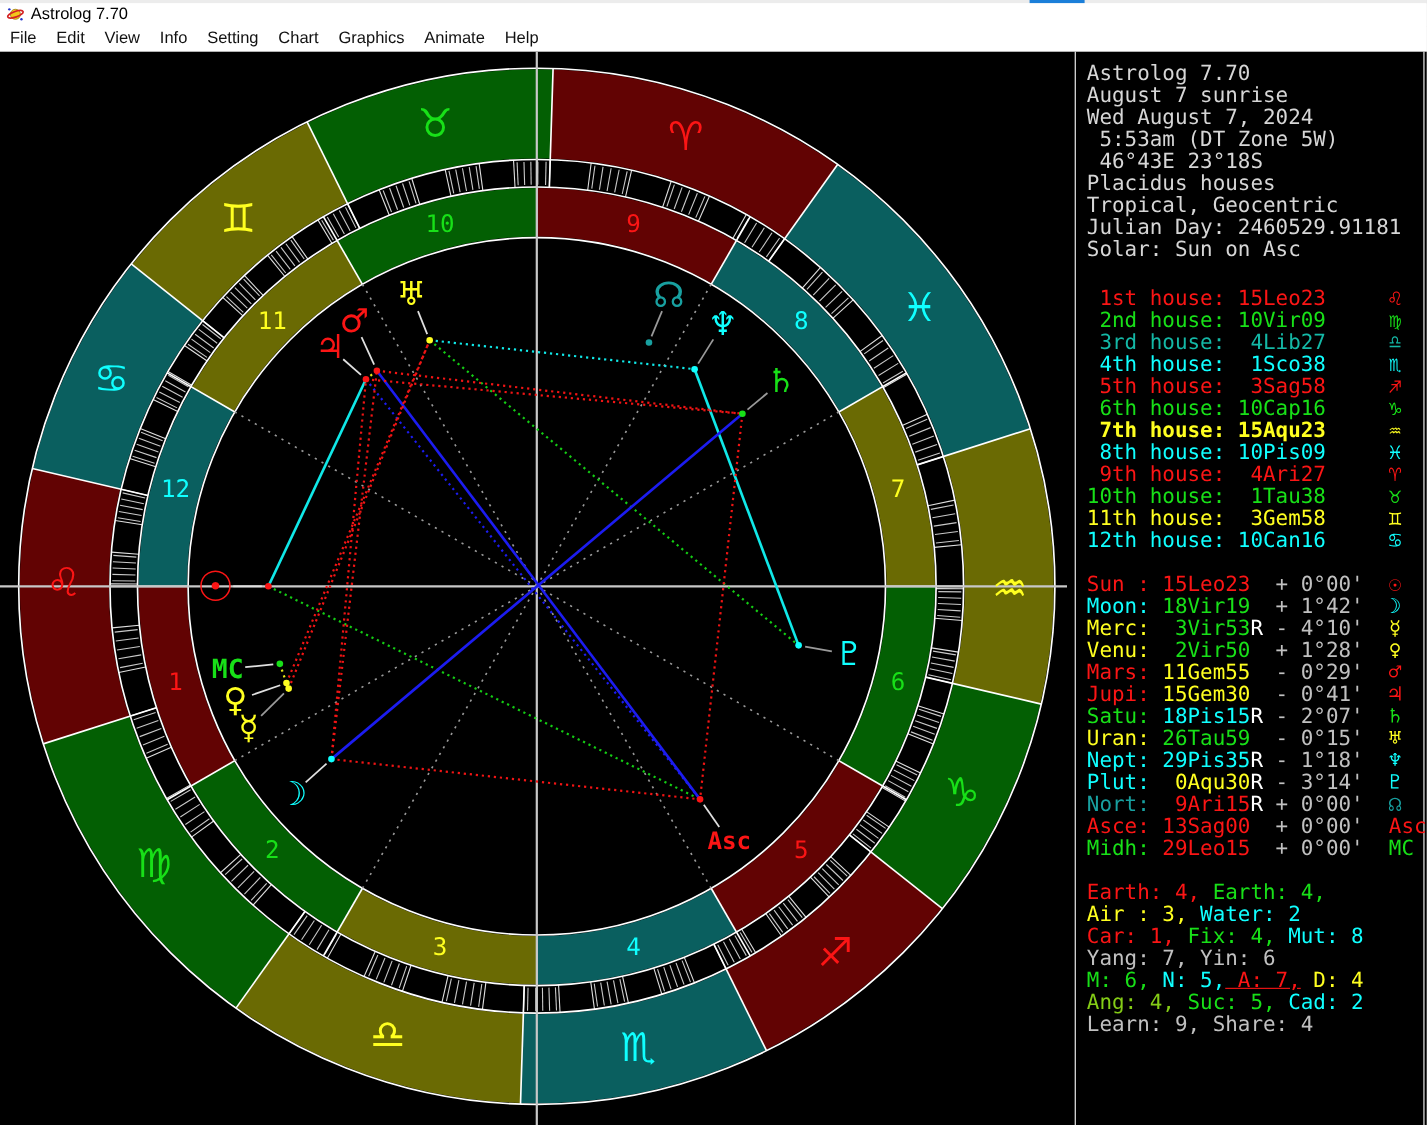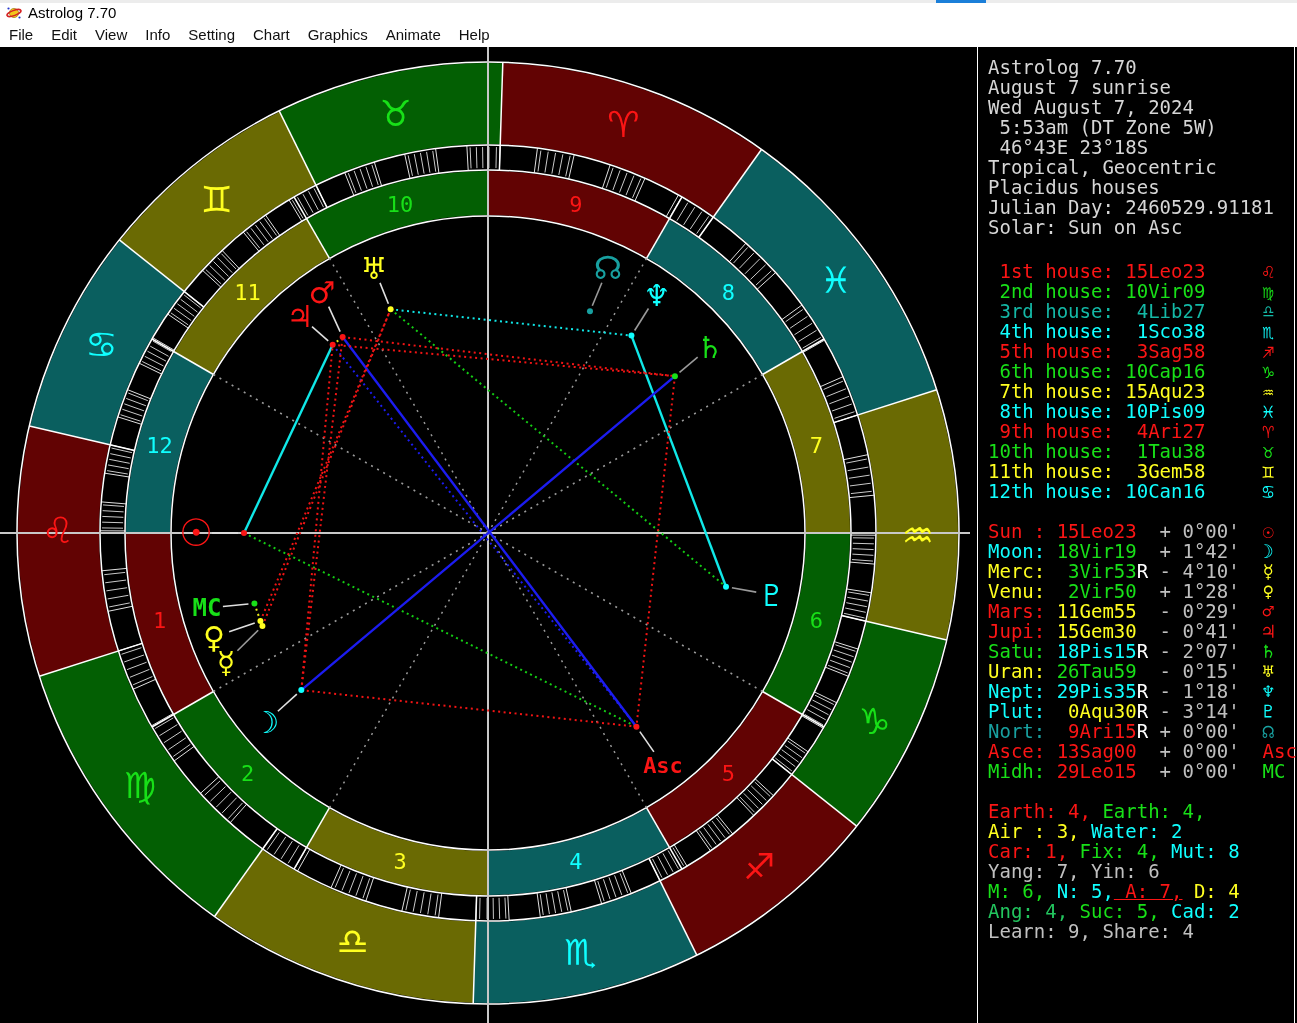--- a/index.html
+++ b/index.html
@@ -438,32 +438,32 @@
         <text x="207" y="561" fill="#18e018" text-anchor="middle" dominant-baseline="central" font-size="24" font-family="&quot;DejaVu Sans Mono&quot;,monospace" font-weight="bold">MC</text>
       </svg></div>
   <div id="divider"></div>
   <div id="rightedge"></div>
   <div id="panel">
       <div class="pline"><span style="color: rgb(214, 214, 214);">Astrolog 7.70</span></div>
       <div class="pline"><span style="color: rgb(214, 214, 214);">August 7 sunrise</span></div>
       <div class="pline"><span style="color: rgb(214, 214, 214);">Wed August 7, 2024</span></div>
       <div class="pline"><span style="color: rgb(214, 214, 214);"> 5:53am (DT Zone 5W)</span></div>
       <div class="pline"><span style="color: rgb(214, 214, 214);"> 46°43E 23°18S</span></div>
+      <div class="pline"><span style="color: rgb(214, 214, 214);">Placidus houses</span></div>
       <div class="pline"><span style="color: rgb(214, 214, 214);">Tropical, Geocentric</span></div>
-      <div class="pline"><span style="color: rgb(214, 214, 214);">Placidus houses</span></div>
       <div class="pline"><span style="color: rgb(214, 214, 214);">Julian Day: 2460529.91181</span></div>
       <div class="pline"><span style="color: rgb(214, 214, 214);">Solar: Sun on Asc</span></div>
       <div style="height: 24px;"></div>
       <div class="pline"><span style="color: rgb(251, 21, 21);"> 1st house: 15Leo23     ♌</span></div>
       <div class="pline"><span style="color: rgb(24, 224, 24);"> 2nd house: 10Vir09     ♍</span></div>
       <div class="pline"><span style="color: #14b8a6;"> 3rd house:  4Lib27     ♎</span></div>
       <div class="pline"><span style="color: rgb(16, 255, 255);"> 4th house:  1Sco38     ♏</span></div>
       <div class="pline"><span style="color: rgb(251, 21, 21);"> 5th house:  3Sag58     ♐</span></div>
       <div class="pline"><span style="color: rgb(24, 224, 24);"> 6th house: 10Cap16     ♑</span></div>
-      <div class="pline"><span style="color: rgb(255, 255, 32);"> 7th house: 15Aqu23     ♒</span></div>
+      <div class="pline"><span style="color: rgb(255, 255, 32); font-weight: bold;"> 7th house: 15Aqu23     ♒</span></div>
       <div class="pline"><span style="color: rgb(16, 255, 255);"> 8th house: 10Pis09     ♓</span></div>
       <div class="pline"><span style="color: rgb(251, 21, 21);"> 9th house:  4Ari27     ♈</span></div>
       <div class="pline"><span style="color: rgb(24, 224, 24);">10th house:  1Tau38     ♉</span></div>
       <div class="pline"><span style="color: rgb(255, 255, 32);">11th house:  3Gem58     ♊</span></div>
       <div class="pline"><span style="color: rgb(16, 255, 255);">12th house: 10Can16     ♋</span></div>
       <div style="height: 20px;"></div>
       <div class="pline"><span style="color: rgb(251, 21, 21);">Sun : </span><span style="color: rgb(251, 21, 21);">15Leo23</span><span style="color: rgb(192, 192, 192);">  + 0°00'</span><span style="color: rgb(251, 21, 21);">  ☉</span></div>
       <div class="pline"><span style="color: rgb(16, 255, 255);">Moon: </span><span style="color: rgb(24, 224, 24);">18Vir19</span><span style="color: rgb(192, 192, 192);">  + 1°42'</span><span style="color: rgb(16, 255, 255);">  ☽</span></div>
       <div class="pline"><span style="color: rgb(255, 255, 32);">Merc: </span><span style="color: rgb(24, 224, 24);"> 3Vir53</span><span style="color: rgb(255, 255, 255);">R</span><span style="color: rgb(192, 192, 192);"> - 4°10'</span><span style="color: rgb(255, 255, 32);">  ☿</span></div>
       <div class="pline"><span style="color: rgb(255, 255, 32);">Venu: </span><span style="color: rgb(24, 224, 24);"> 2Vir50</span><span style="color: rgb(192, 192, 192);">  + 1°28'</span><span style="color: rgb(255, 255, 32);">  ♀</span></div>
@@ -475,16 +475,16 @@
       <div class="pline"><span style="color: rgb(16, 255, 255);">Plut: </span><span style="color: rgb(255, 255, 32);"> 0Aqu30</span><span style="color: rgb(255, 255, 255);">R</span><span style="color: rgb(192, 192, 192);"> - 3°14'</span><span style="color: rgb(16, 255, 255);">  ♇</span></div>
       <div class="pline"><span style="color: rgb(24, 160, 160); text-align: right;">Nort: </span><span style="color: rgb(251, 21, 21);"> 9Ari15</span><span style="color: rgb(255, 255, 255);">R</span><span style="color: rgb(192, 192, 192);"> + 0°00'</span><span style="color: rgb(24, 160, 160);">  ☊</span></div>
       <div class="pline"><span style="color: rgb(251, 21, 21);">Asce: </span><span style="color: rgb(251, 21, 21);">13Sag00</span><span style="color: rgb(192, 192, 192);">  + 0°00'</span><span style="color: rgb(251, 21, 21);">  Asc</span></div>
       <div class="pline"><span style="color: rgb(24, 224, 24);">Midh: </span><span style="color: rgb(251, 21, 21);">29Leo15</span><span style="color: rgb(192, 192, 192);">  + 0°00'</span><span style="color: rgb(24, 224, 24);">  MC</span></div>
       <div style="height: 20px;"></div>
       <div class="pline"><span style="color: rgb(251, 21, 21);">Earth: 4,</span><span style="color: rgb(24, 224, 24);"> Earth: 4,</span></div>
       <div class="pline"><span style="color: rgb(255, 255, 32);">Air : 3,</span><span style="color: rgb(16, 255, 255);"> Water: 2</span></div>
       <div class="pline"><span style="color: rgb(251, 21, 21);">Car: 1,</span><span style="color: rgb(24, 224, 24);"> Fix: 4,</span><span style="color: rgb(16, 255, 255);"> Mut: 8</span></div>
       <div class="pline"><span style="color: rgb(192, 192, 192);">Yang: 7, Yin: 6</span></div>
       <div class="pline"><span style="color: rgb(24, 224, 24);">M: 6,</span><span style="color: rgb(16, 255, 255);"> N: 5,</span><span style="color: rgb(251, 21, 21); text-decoration: underline;"> A: 7,</span><span style="color: rgb(255, 255, 32);"> D: 4</span></div>
-      <div class="pline"><span style="color: #22c55e;">Ang: 4,</span><span style="color: rgb(24, 224, 24);"> Suc: 5,</span><span style="color: rgb(16, 255, 255);"> Cad: 2</span></div>
+      <div class="pline"><span style="color: #84cc16;">Ang: 4,</span><span style="color: rgb(24, 224, 24);"> Suc: 5,</span><span style="color: rgb(16, 255, 255);"> Cad: 2</span></div>
       <div class="pline"><span style="color: rgb(192, 192, 192);">Learn: 9, Share: 4</span></div>
     </div>
 </div>
 
 </body></html>

